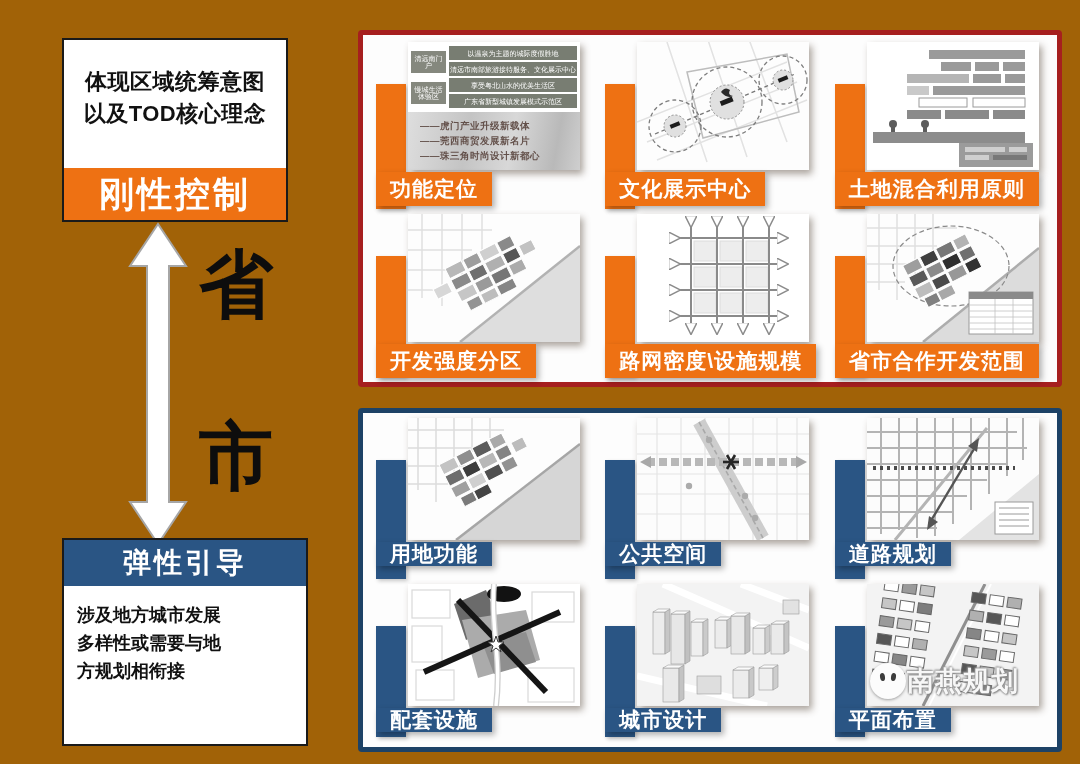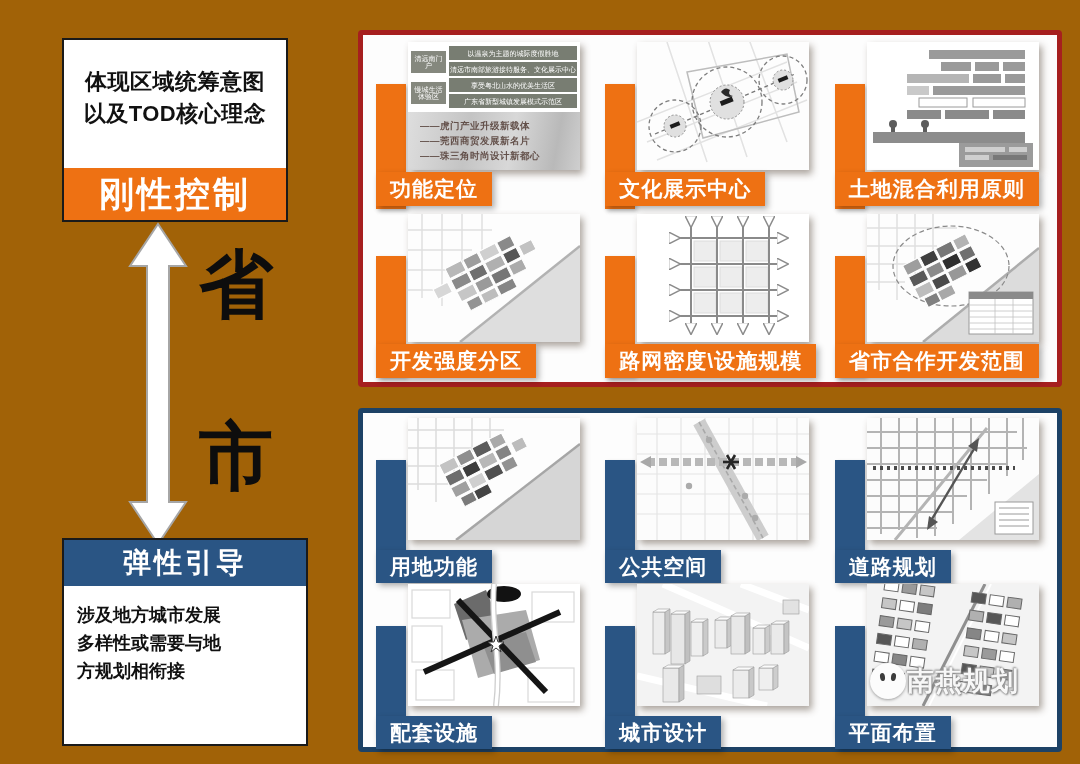--- a/index.html
+++ b/index.html
@@ -43,21 +43,21 @@
   .card-f .stripe{background:var(--flex);}
   .thumb{position:absolute;left:36px;top:2px;width:172px;height:128px;background:#fff;
          box-shadow:3px 4px 7px rgba(70,55,40,.45);overflow:hidden;}
   .box-flex .thumb{height:122px;}
   .thumb svg{display:block;width:100%;height:100%;}
   .labelbar{position:absolute;left:4px;top:132px;height:34px;display:inline-flex;align-items:center;
             padding:0 14px;color:#fff;font-size:21px;font-weight:700;white-space:nowrap;
             letter-spacing:1px;box-shadow:3px 3px 6px rgba(0,0,0,.3);}
   .card-r .labelbar{background:var(--rigid);}
   .card-f .labelbar{background:var(--flex);}
-  .box-flex .labelbar{top:134px;height:33px;}
+  .box-flex .labelbar{top:126px;height:24px;}
 
   
   .t1{width:100%;height:100%;display:flex;flex-direction:column;background:#fff;}
   .t1-top{display:flex;gap:3px;padding:4px 3px 2px 3px;}
   .t1-left{display:flex;flex-direction:column;justify-content:space-around;width:52px;}
   .t1-tag{background:#85887e;color:#fff;font-size:7px;line-height:1;
           text-align:center;padding:4px 1px;}
   .t1-right{flex:1;display:flex;flex-direction:column;gap:2px;}
   .t1-bar{background:#787d72;color:#fff;font-size:7px;line-height:1;
           text-align:center;padding:3.5px 1px;white-space:nowrap;overflow:hidden;}

